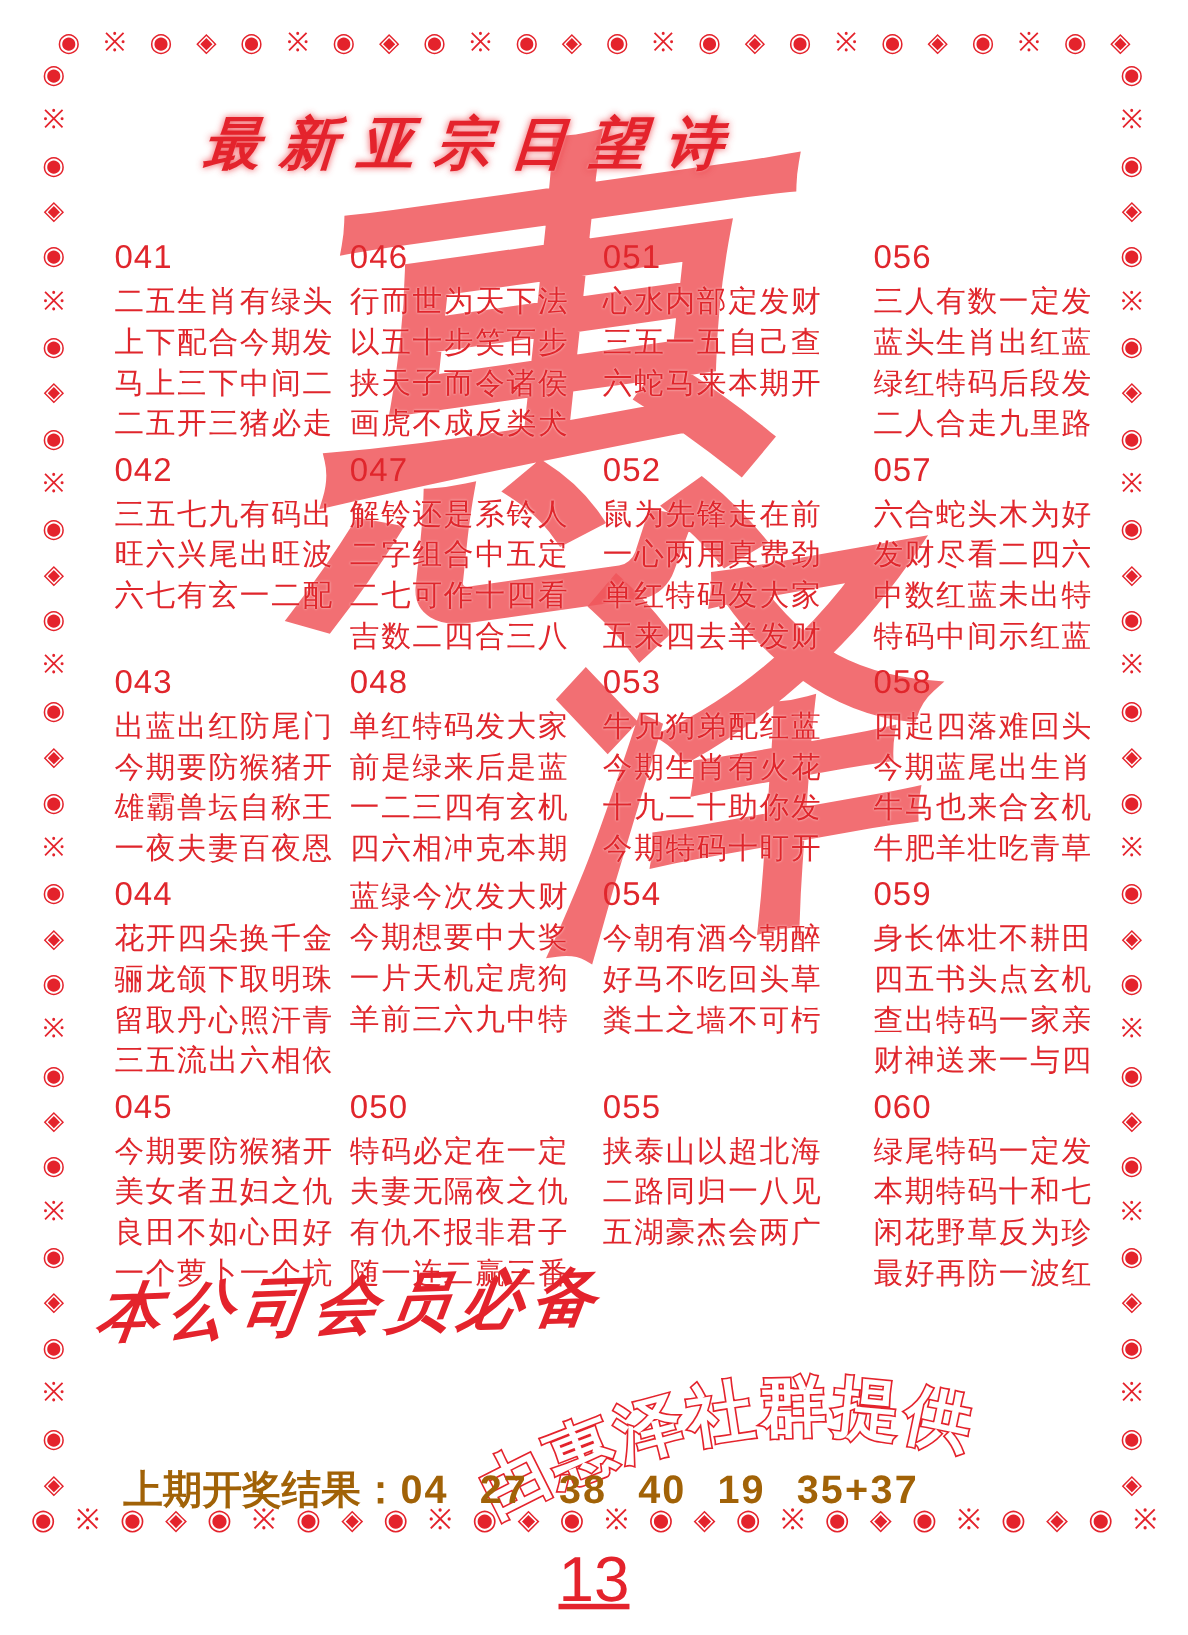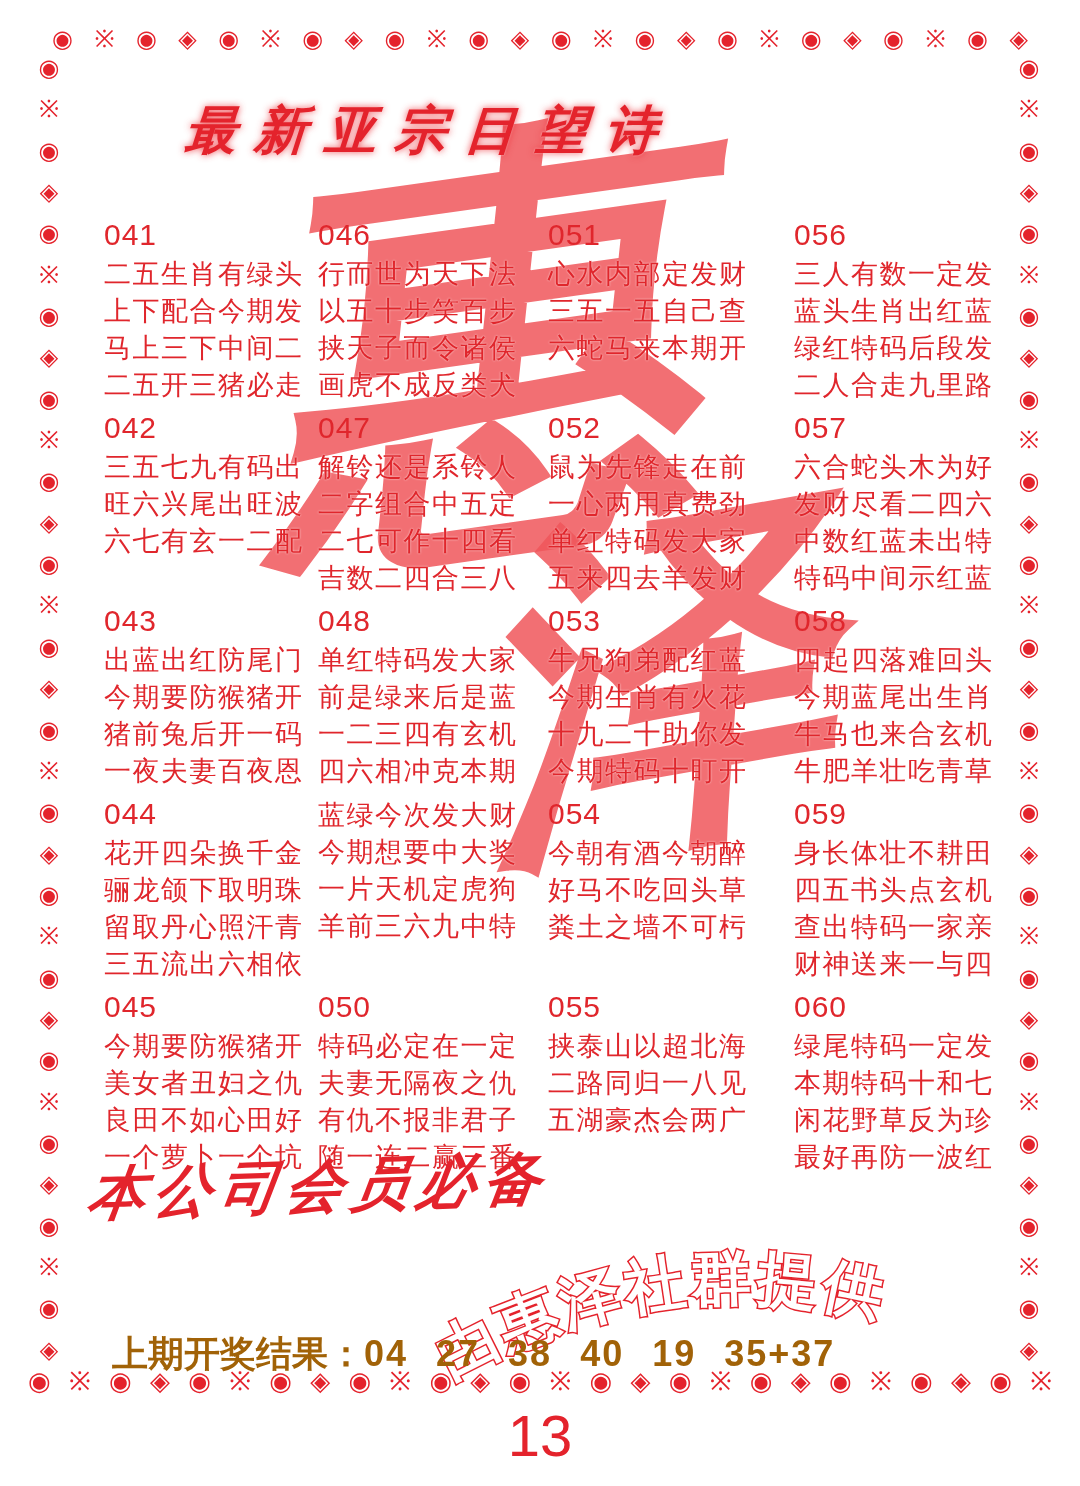--- a/index.html
+++ b/index.html
@@ -42,21 +42,21 @@
   .member{position:absolute;left:88px;top:1148px;font-size:58px;font-weight:bold;
           font-style:italic;color:#e4232c;letter-spacing:8px;white-space:nowrap;
           transform:rotate(-2deg) skewX(-10deg);z-index:3;}
   .arc-svg{position:absolute;left:430px;top:1212px;z-index:4;}
   .arc-svg text{font-family:"Liberation Sans",sans-serif;font-size:60px;font-weight:bold;
           fill:#ffffff;stroke:#e4232c;stroke-width:3px;paint-order:stroke;letter-spacing:4px;}
   .results{position:absolute;left:112px;top:1330px;font-size:36px;font-weight:bold;
            color:#a16207;z-index:4;white-space:nowrap;}
   .results .nums{word-spacing:16px;letter-spacing:2px;}
   .pagenum{position:absolute;left:0;top:1402px;width:100%;text-align:center;
-           font-size:58px;color:#e4232c;z-index:4;}
+           font-size:58px;color:#e4232c;z-index:4;text-decoration:underline;}
 </style>
 </head>
 <body>
 
 <div class="page">
 
   <div class="bstrip b-top">
       <span>◉</span>
       <span>※</span>
       <span>◉</span>
@@ -197,21 +197,21 @@
       <div class="vnum">042</div>
     <div class="vline">三五七九有码出</div>
         <div class="vline">旺六兴尾出旺波</div>
         <div class="vline">六七有玄一二配</div>
       </div>
 
     <div class="verse">
       <div class="vnum">043</div>
     <div class="vline">出蓝出红防尾门</div>
         <div class="vline">今期要防猴猪开</div>
-        <div class="vline">猪前兔后开一码</div>
+        <div class="vline">雄霸兽坛自称王</div>
         <div class="vline">一夜夫妻百夜恩</div>
       </div>
 
     <div class="verse">
       <div class="vnum">044</div>
     <div class="vline">花开四朵换千金</div>
         <div class="vline">骊龙颌下取明珠</div>
         <div class="vline">留取丹心照汗青</div>
         <div class="vline">三五流出六相依</div>
       </div>

